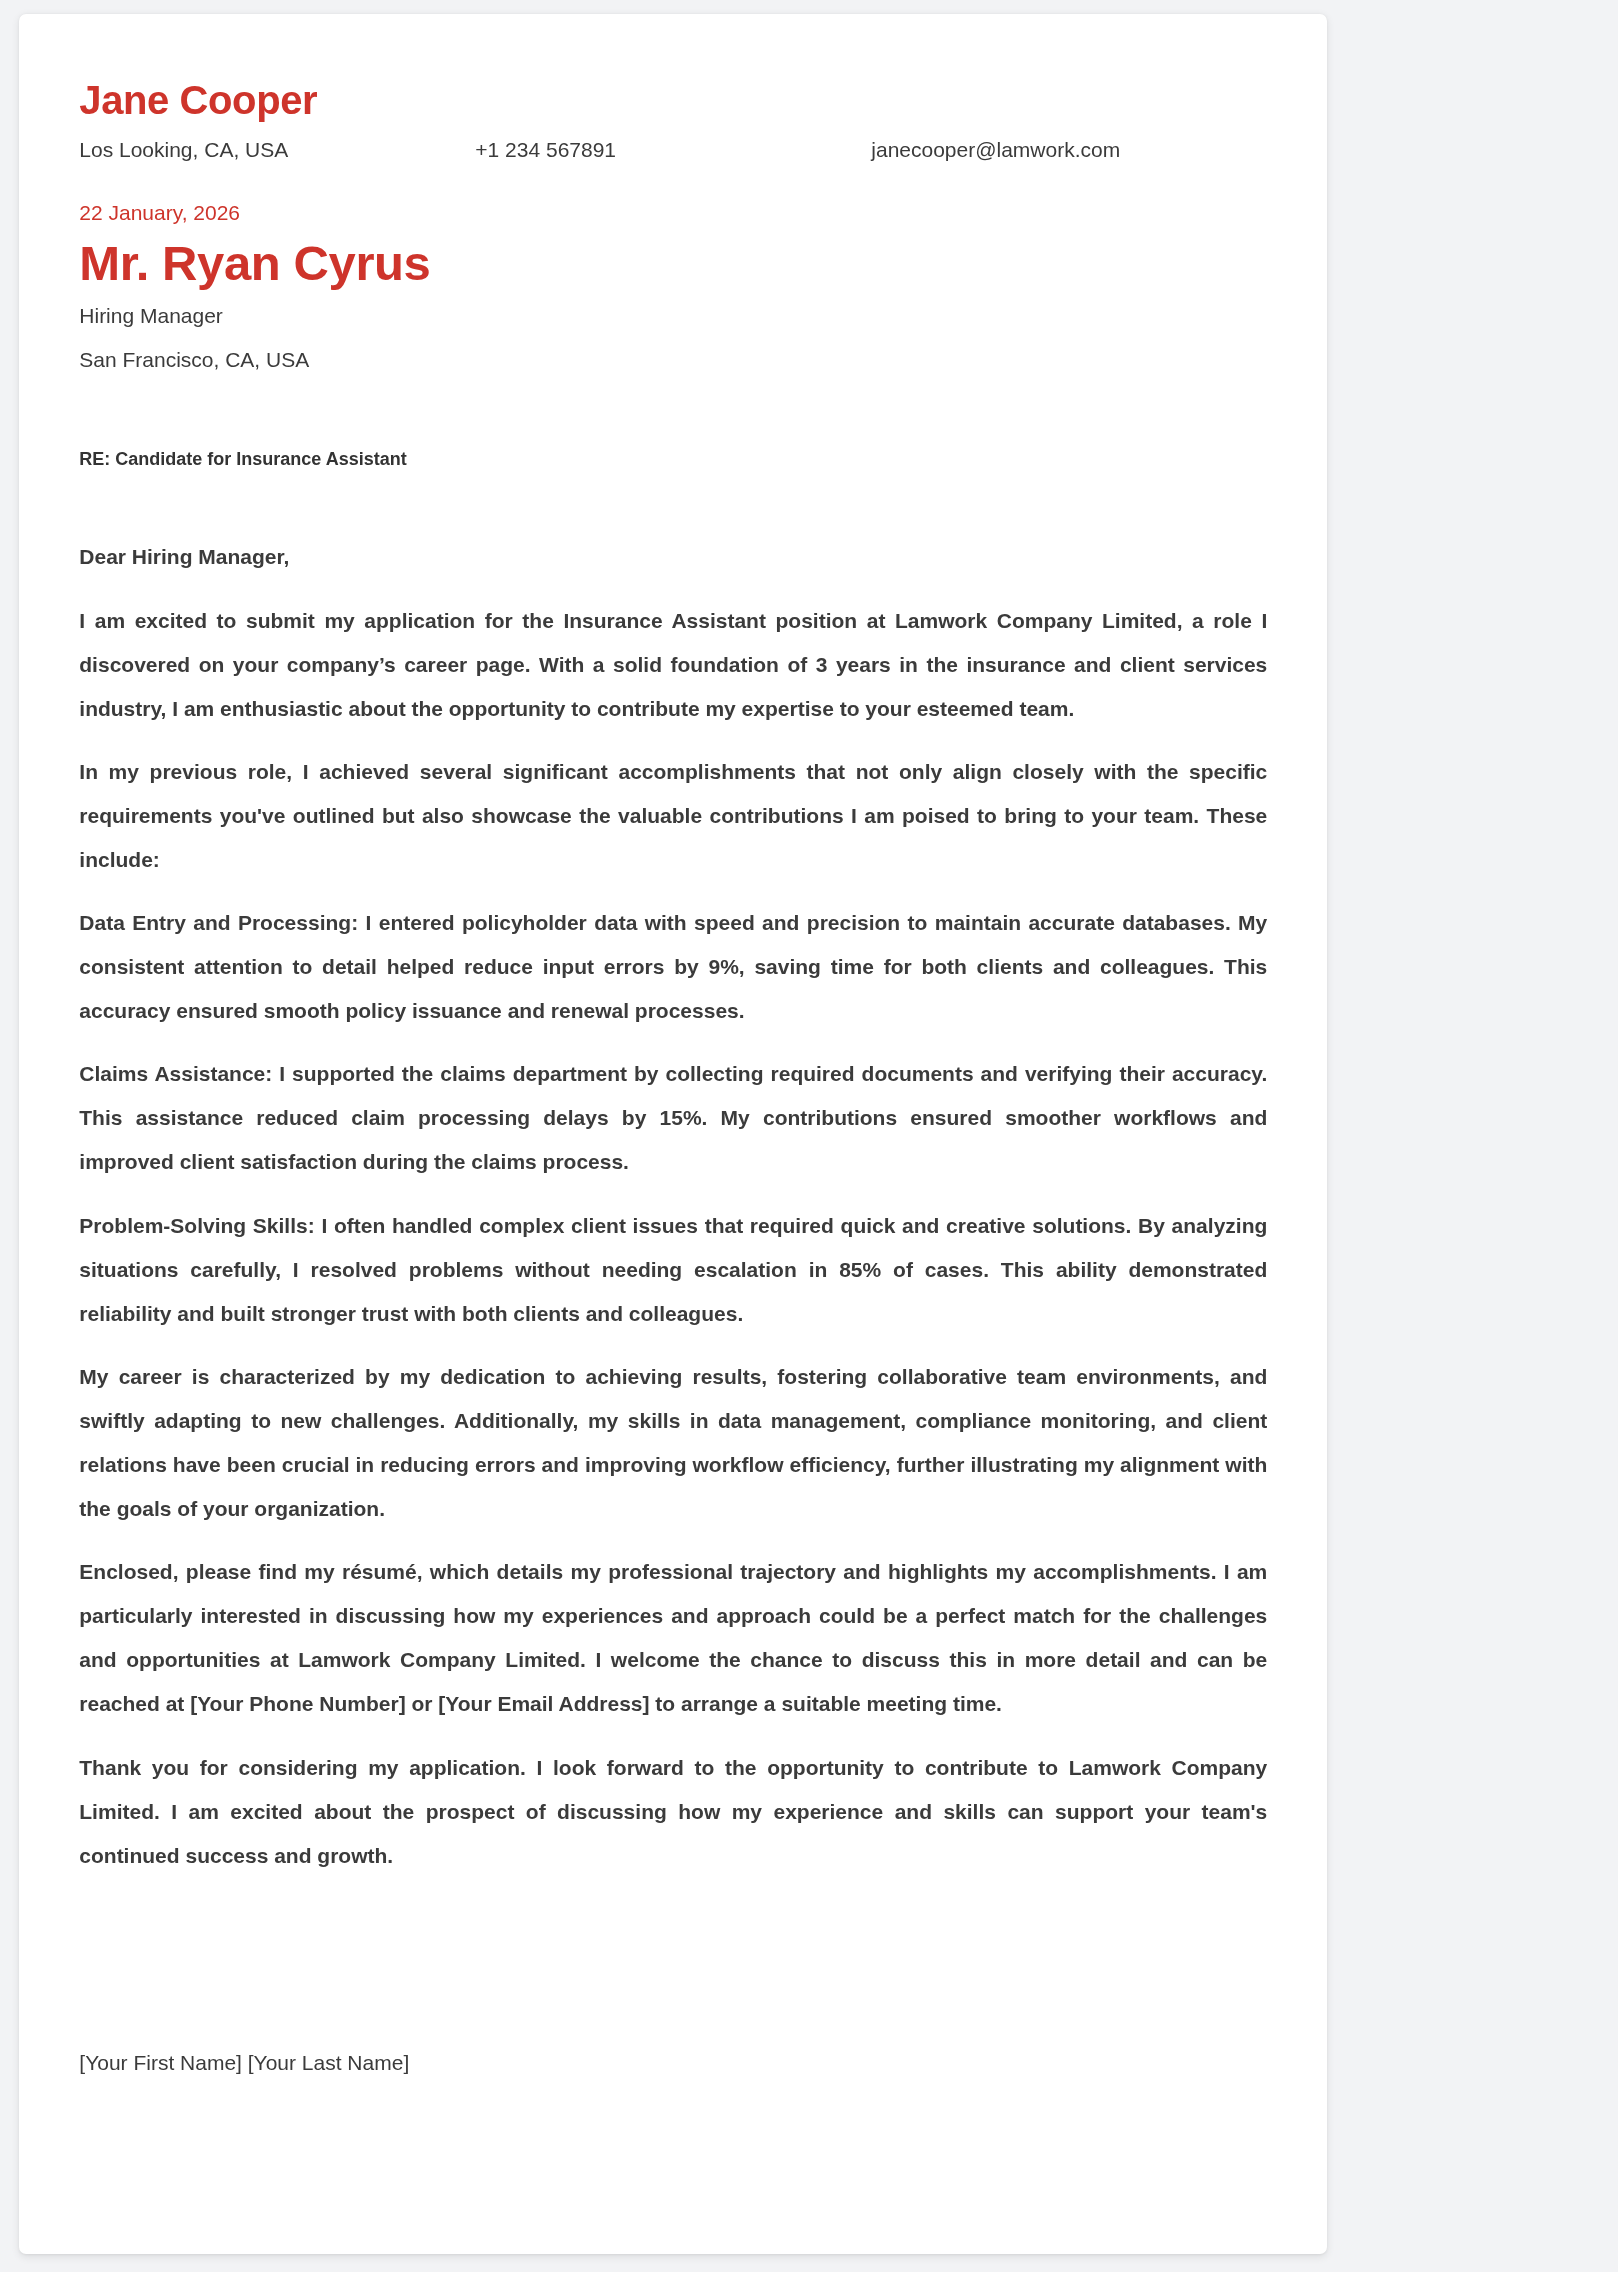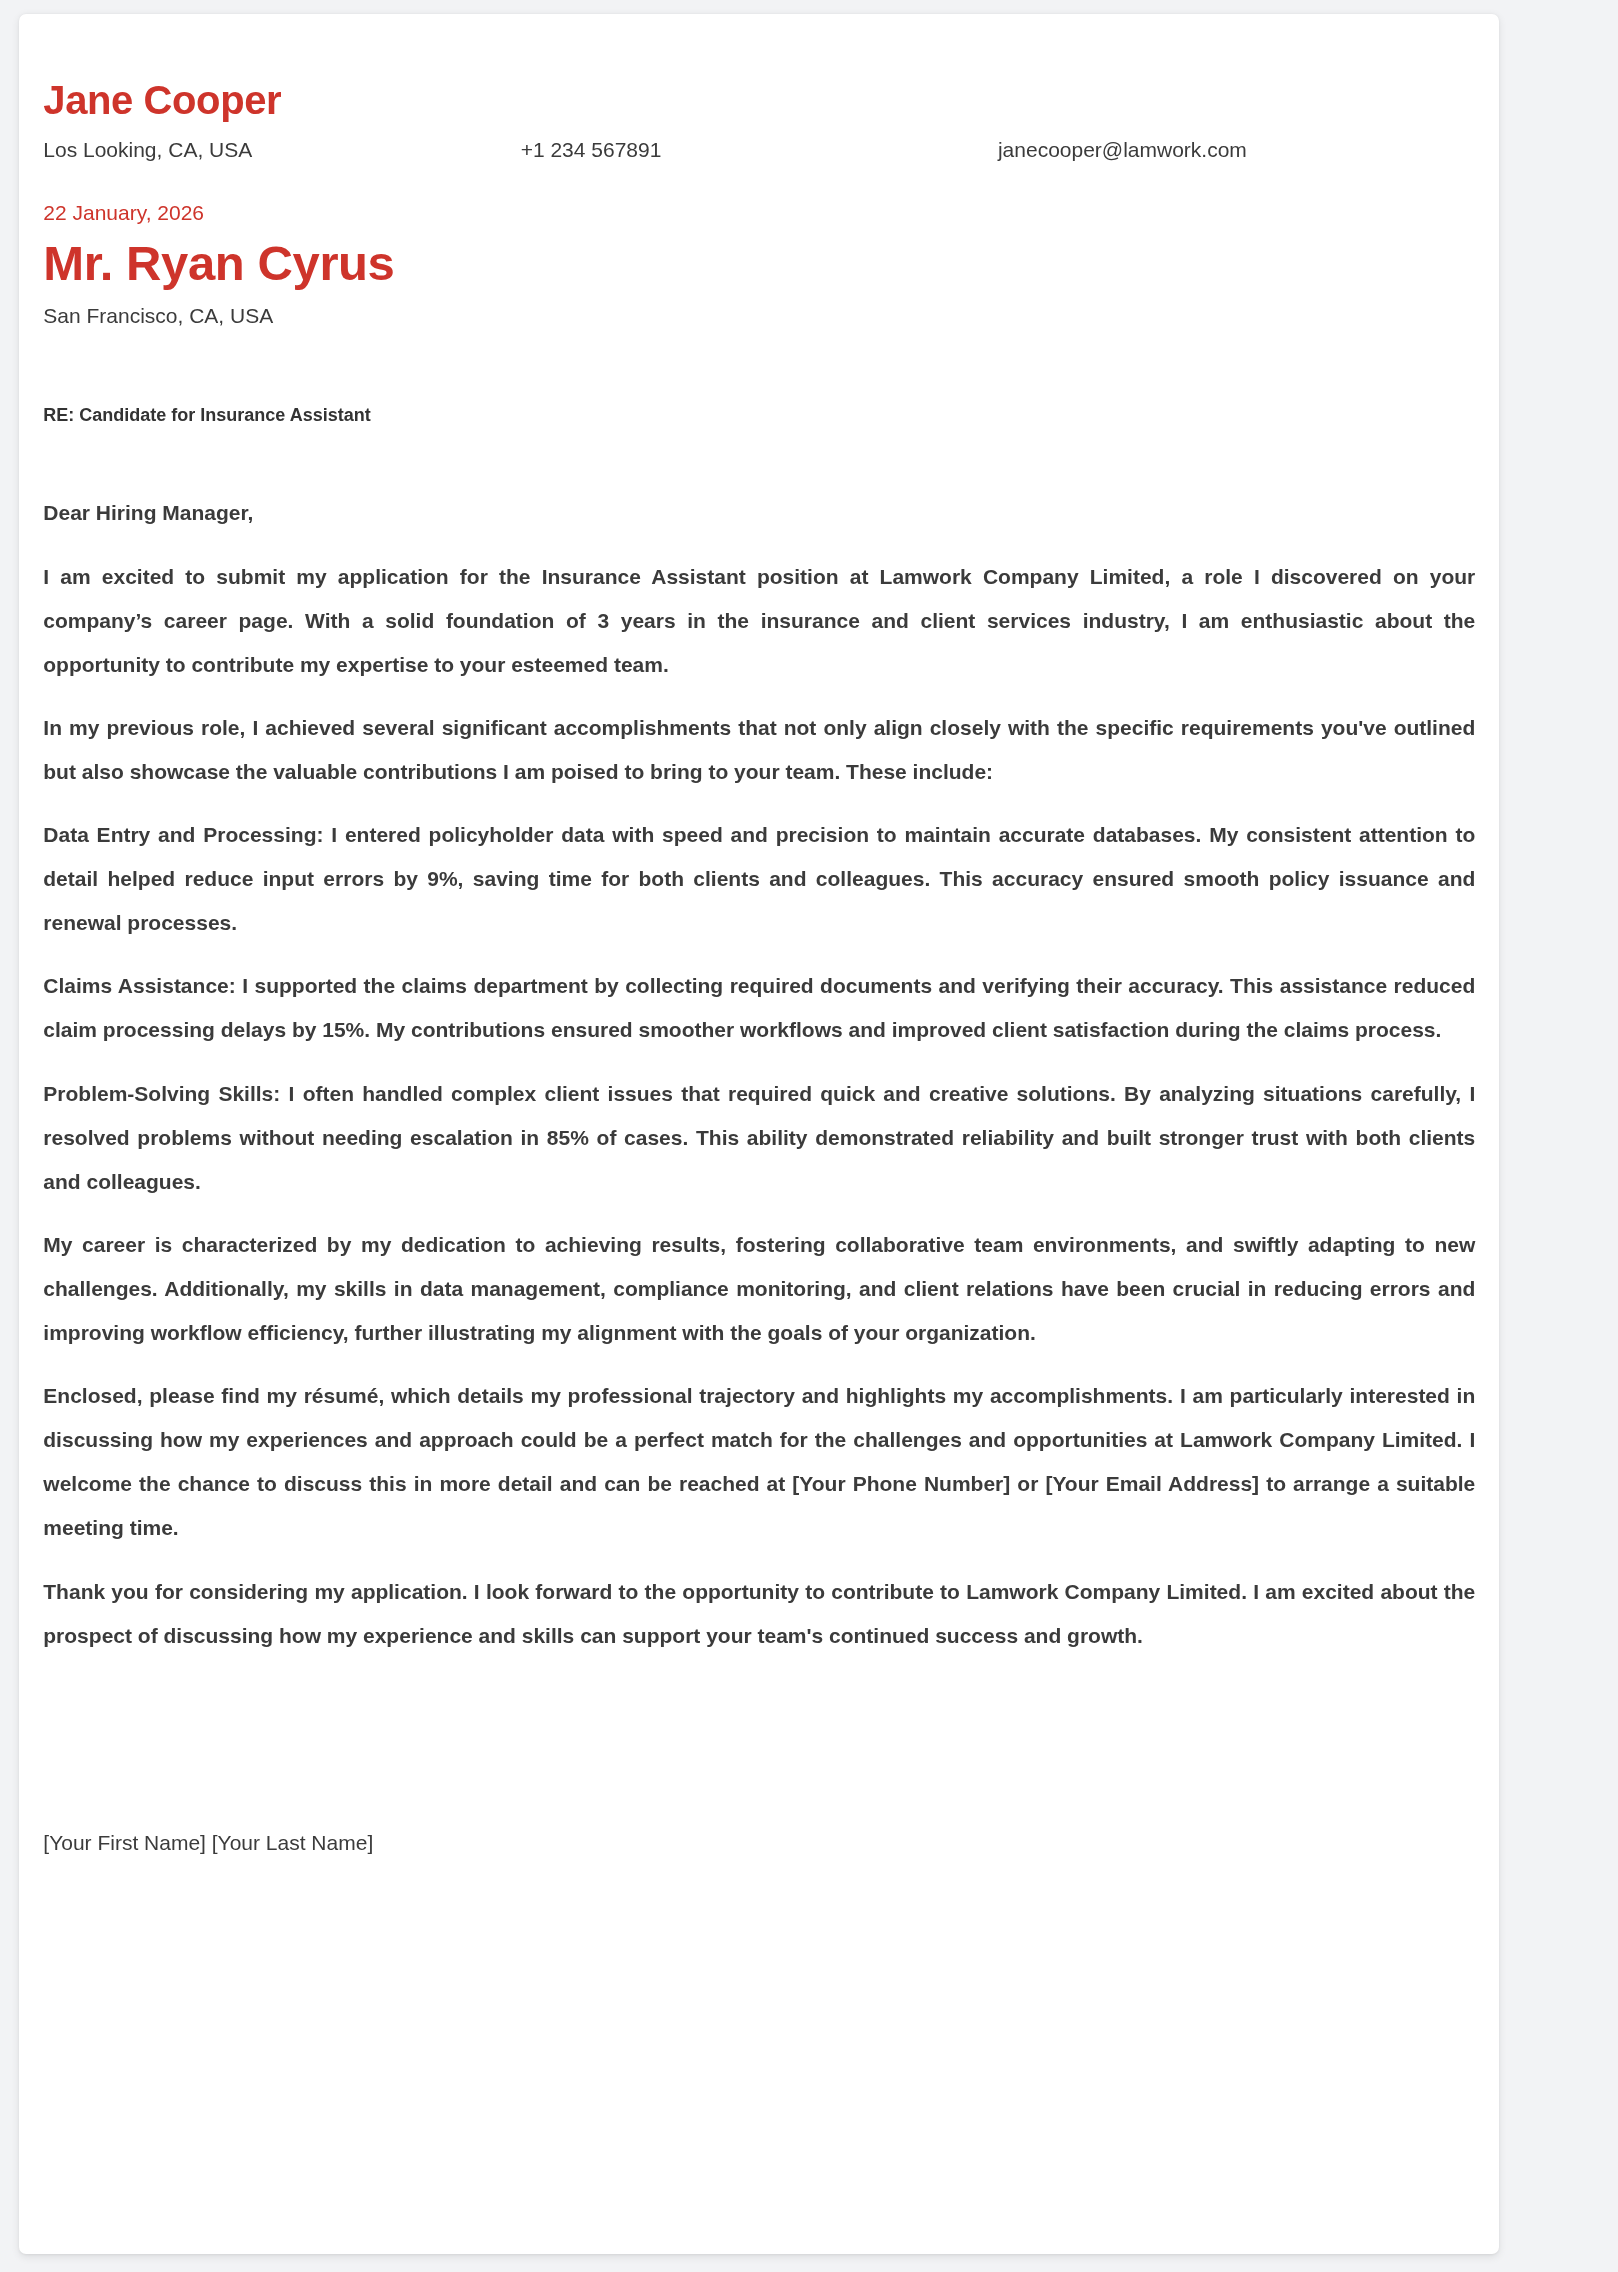--- a/index.html
+++ b/index.html
@@ -7,27 +7,27 @@
     padding: 0;
     width: 1618px;
     height: 2273px;
     background: #f2f3f5;
     font-family: "Liberation Sans", "DejaVu Sans", sans-serif;
   }
   .page {
     position: absolute;
     left: 19.3px;
     top: 14px;
-    width: 1480px;
+    width: 1308px;
     height: 2240px;
     background: #ffffff;
     border-radius: 7px;
     box-shadow: 0 2.6px 8.8px rgba(0,0,0,0.09), 0 0.9px 2.6px rgba(0,0,0,0.06);
     box-sizing: border-box;
-    padding: 62px 24px;
+    padding: 62px 60px;
     overflow: hidden;
   }
   .sender-name {
     margin: 0;
     font-size: 40px;
     line-height: 49px;
     font-weight: 700;
     letter-spacing: -0.4px;
     color: var(--accent, #ce342b);
   }
@@ -104,20 +104,21 @@
     <span>Los Looking, CA, USA</span>
     <span>+1 234 567891</span>
     <span>janecooper@lamwork.com</span>
   </div>
 
   <div class="date-line">22 January, 2026</div>
 
   <h2 class="recipient-name">Mr. Ryan Cyrus</h2>
 
   <div class="recipient-details">
+    <div>Hiring Manager</div>
     <div>San Francisco, CA, USA</div>
   </div>
 
   <div class="subject-line">RE: Candidate for Insurance Assistant</div>
 
   <div class="letter-body">
     <p class="no-justify">Dear Hiring Manager,</p>
     <p>I am excited to submit my application for the Insurance Assistant position at Lamwork Company Limited, a role I discovered on your company’s career page. With a solid foundation of 3 years in the insurance and client services industry, I am enthusiastic about the opportunity to contribute my expertise to your esteemed team.</p>
     <p>In my previous role, I achieved several significant accomplishments that not only align closely with the specific requirements you've outlined but also showcase the valuable contributions I am poised to bring to your team. These include:</p>
     <p>Data Entry and Processing: I entered policyholder data with speed and precision to maintain accurate databases. My consistent attention to detail helped reduce input errors by 9%, saving time for both clients and colleagues. This accuracy ensured smooth policy issuance and renewal processes.</p>

